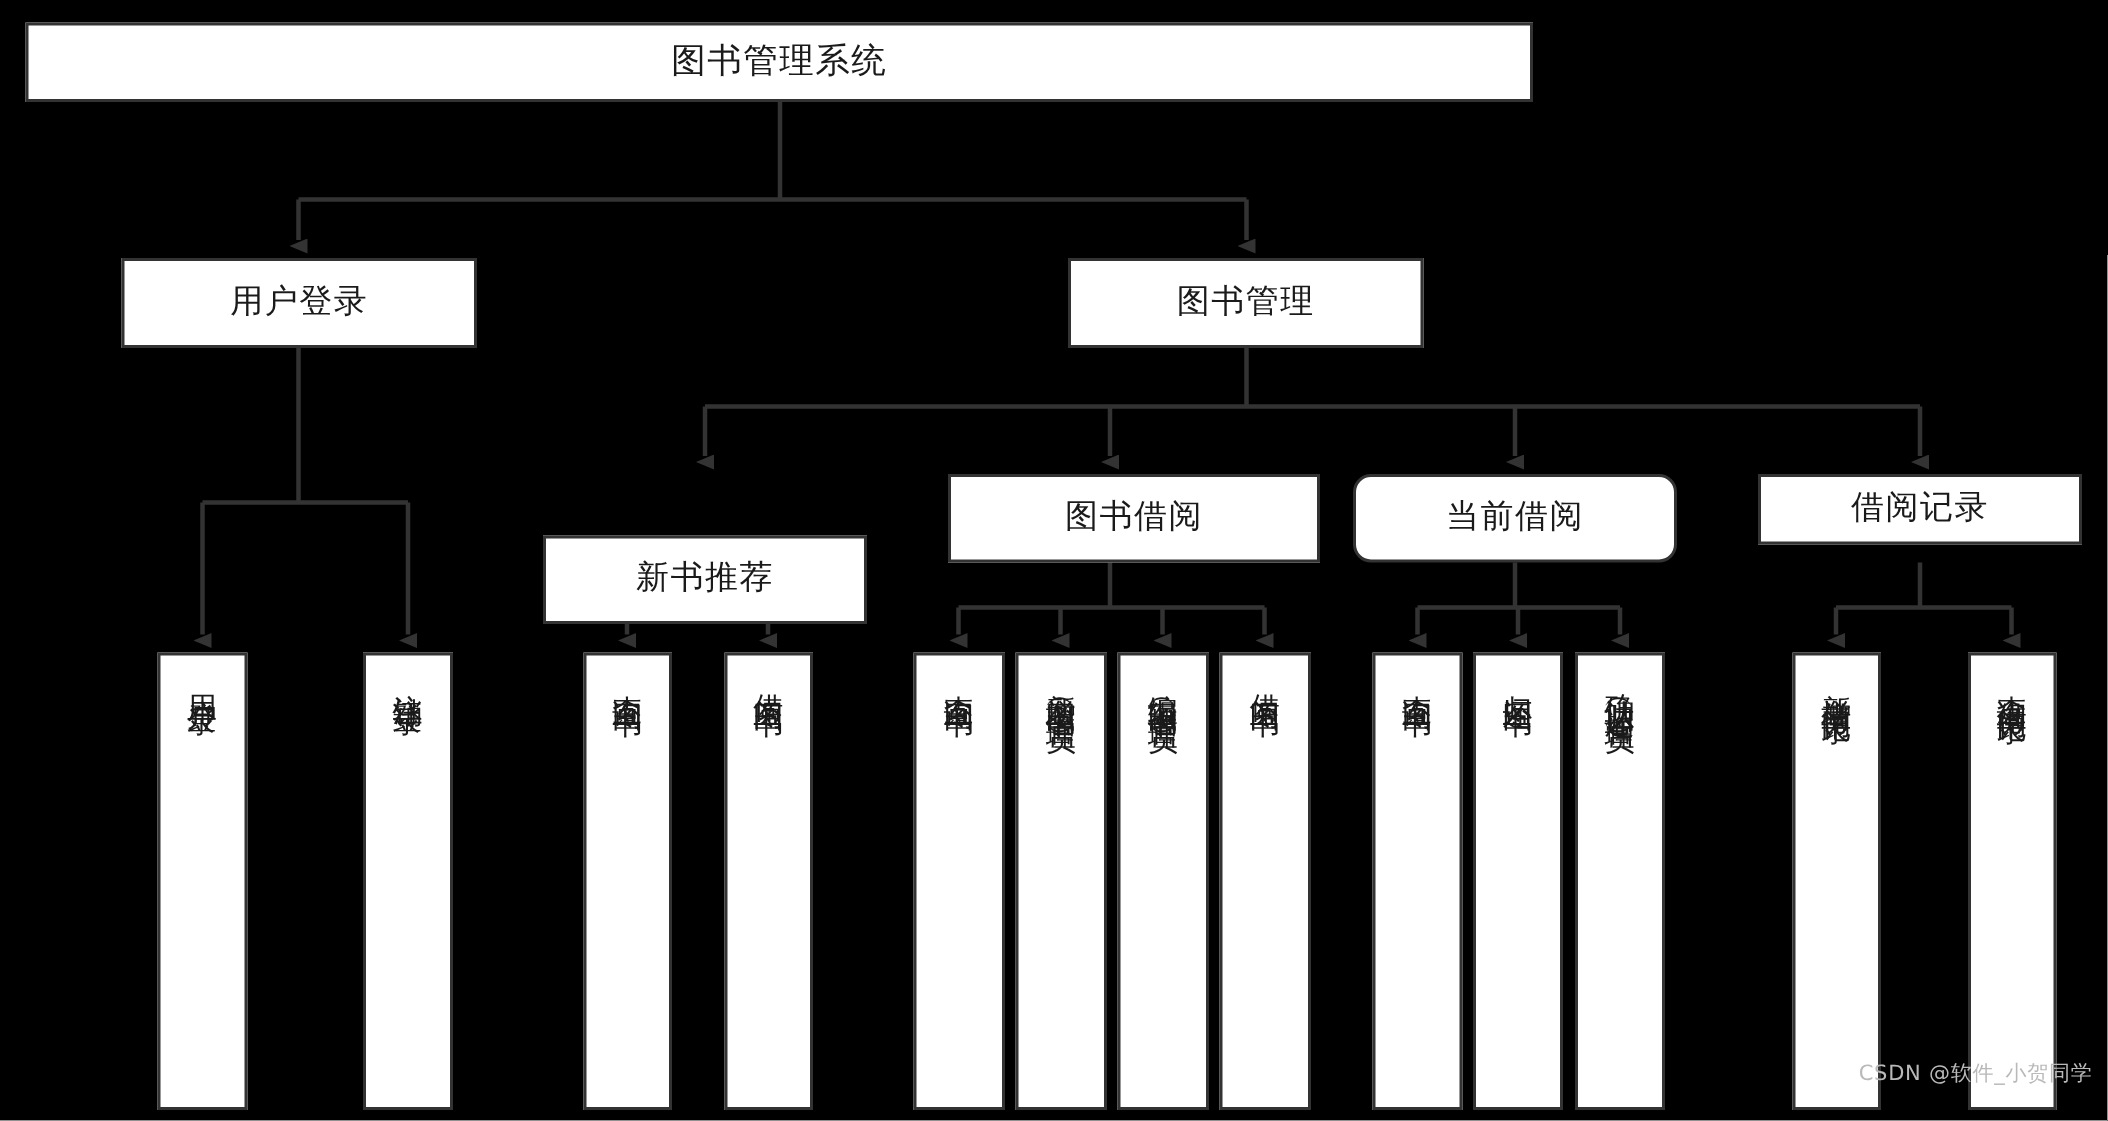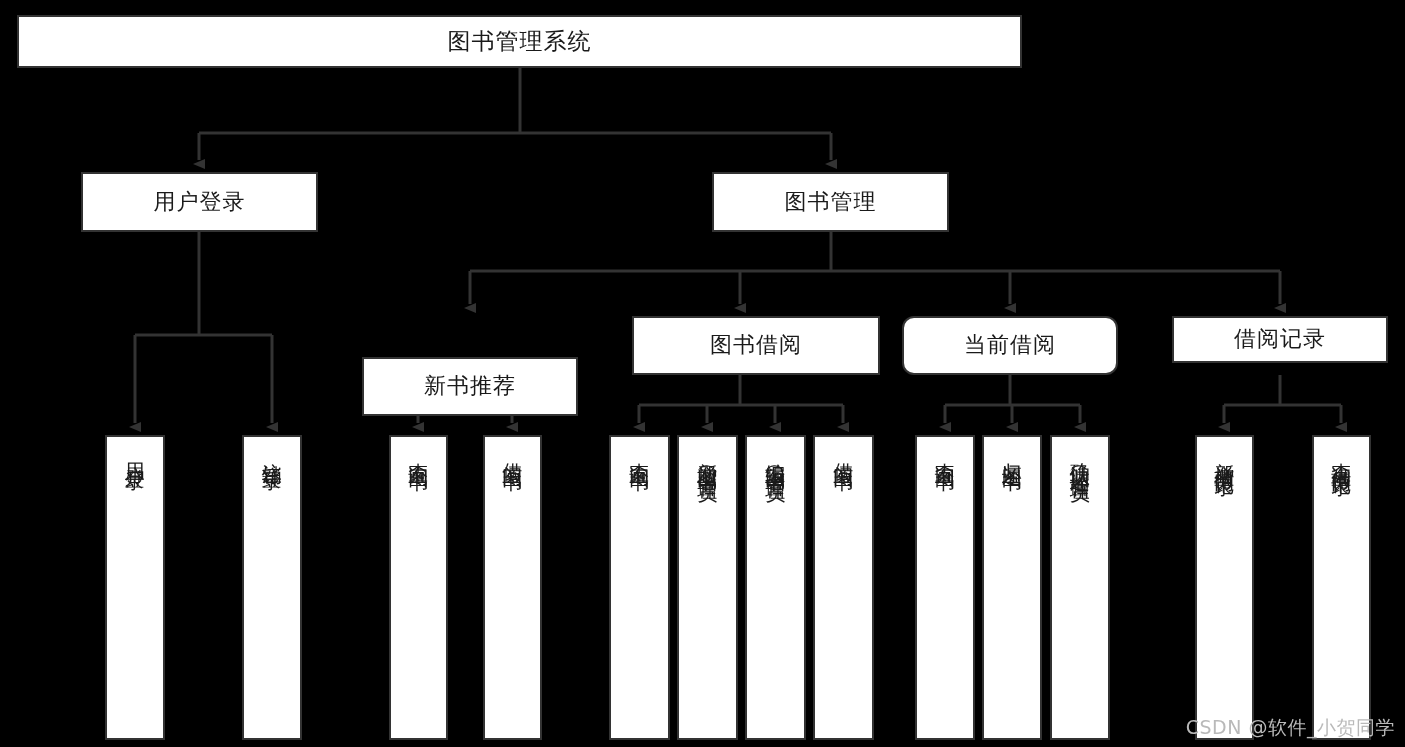--- a/index.html
+++ b/index.html
@@ -55,22 +55,22 @@
     text-orientation:upright;
     font-size:20px;
     line-height:1.22;
     letter-spacing:3px;
     white-space:normal;
     max-height:100%;
   }
   #watermark{
     position:absolute;
     right:10px;
-    bottom:6px;
-    font-size:19px;
+    bottom:22px;
+    font-size:14px;
     color:#b9b9b9;
     letter-spacing:0.5px;
     z-index:5;
     white-space:nowrap;
   }
 </style>
 </head>
 <body>
 
 <div id="canvas">

